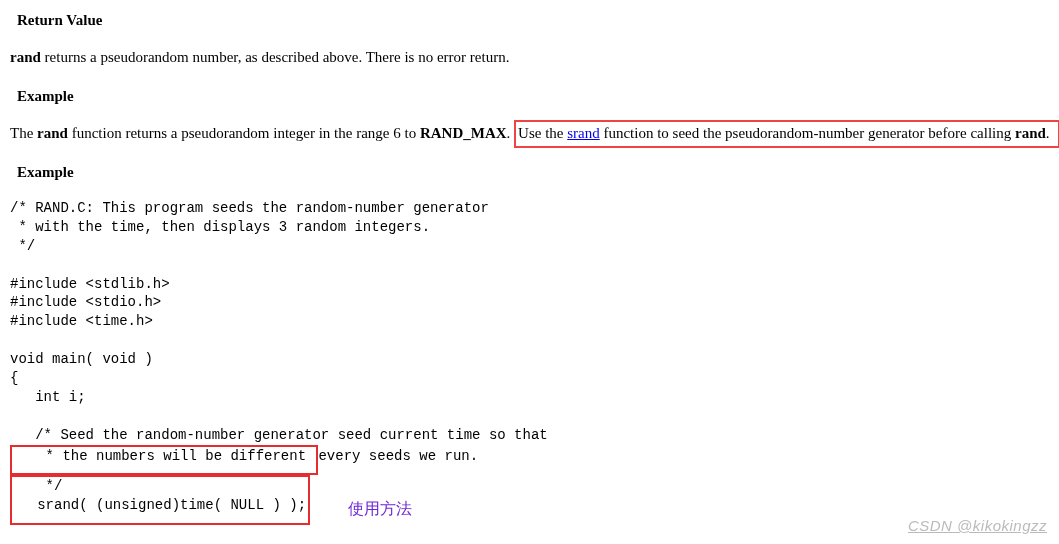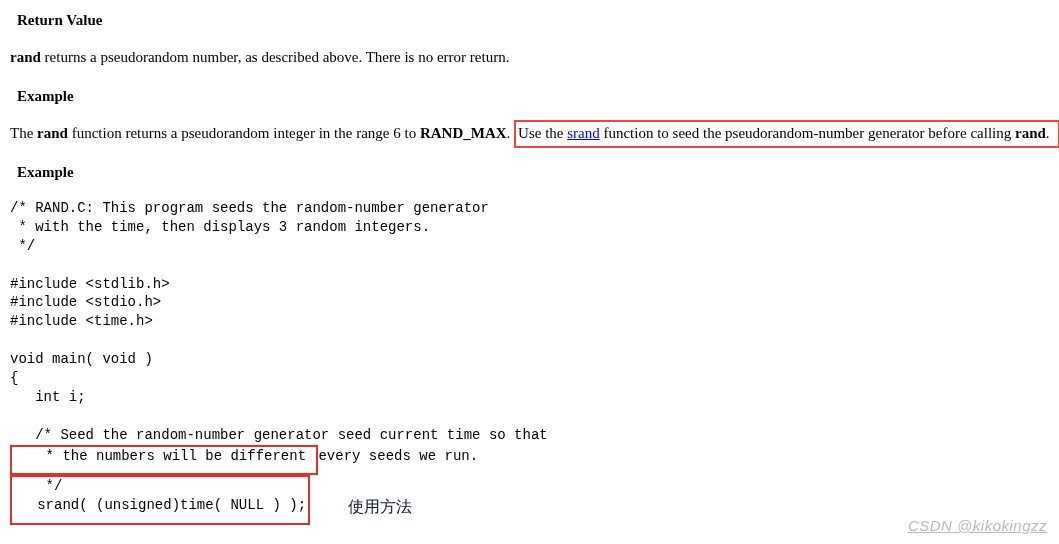--- a/index.html
+++ b/index.html
@@ -37,22 +37,22 @@
       border: 2px solid #ef4444;
       display: inline;
       padding: 3px 8px 5px 2px;
     }
     .code-highlight {
       border: 2px solid #E62D2D;
       display: inline-block;
       padding: 0 2px 8px 0;
     }
     .annot {
-      color: #0f172a;
-      font-family: Liberation Mono, monospace;
+      color: #6d28d9;
+      font-family: Liberation Sans, sans-serif;
       font-size: 16px;
       margin-left: 38px;
       display: inline-block;
       vertical-align: bottom;
       position: relative;
       top: -6px;
     }
     .watermark {
       position: fixed;
       bottom: 8px;

